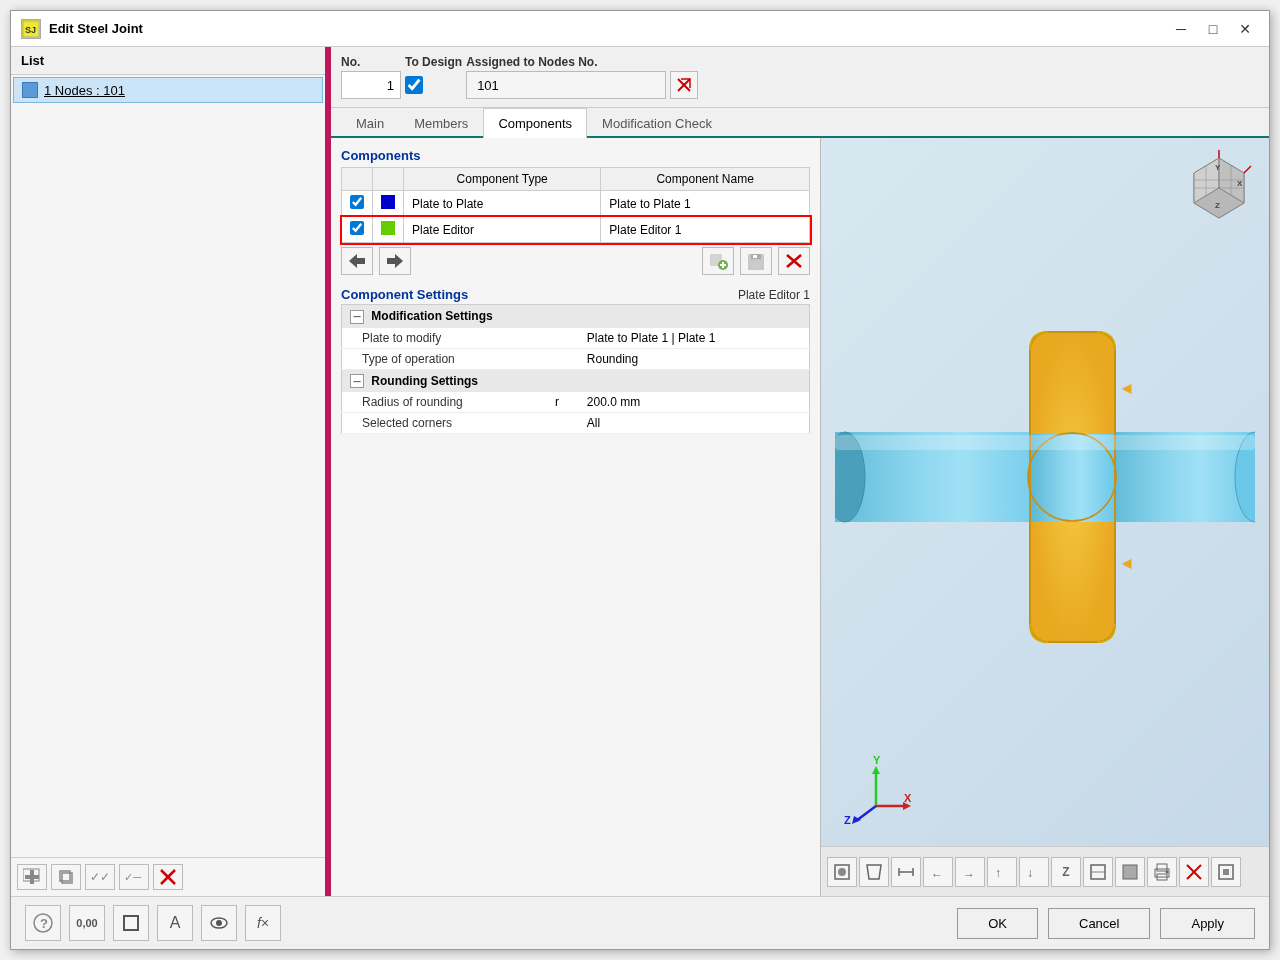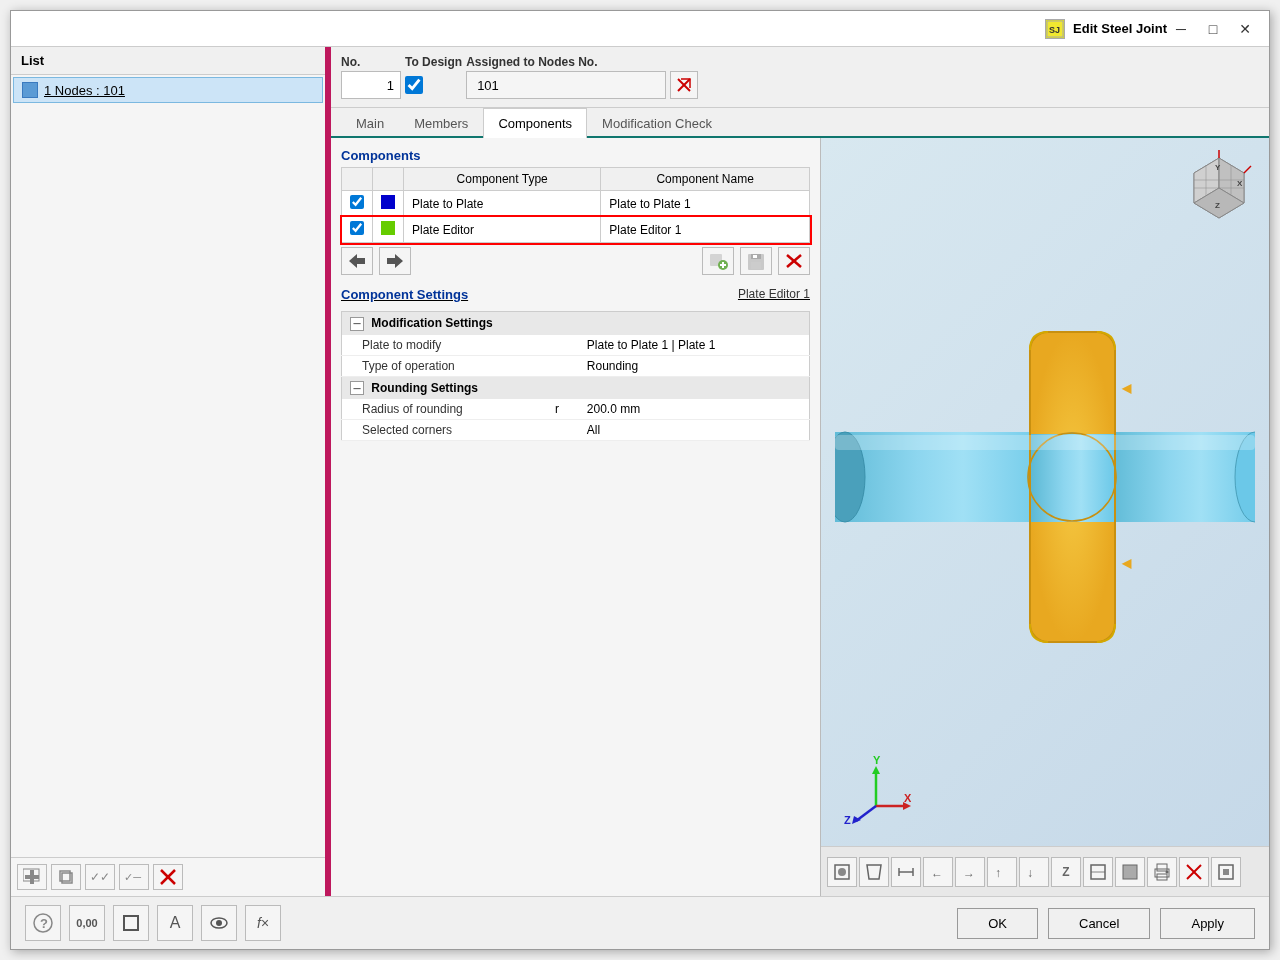--- a/index.html
+++ b/index.html
@@ -22,22 +22,23 @@
       box-shadow: 2px 2px 10px rgba(0,0,0,0.3);
       display: flex;
       flex-direction: column;
     }
     .title-bar {
       background: #fff;
       border-bottom: 1px solid #ccc;
       padding: 6px 10px;
       display: flex;
       align-items: center;
-      justify-content: flex-end;
+      justify-content: space-between;
       height: 36px;
+      gap: 28px;
     }
     .title-bar-left {
       display: flex;
       align-items: center;
       gap: 8px;
     }
     .title-icon {
       width: 20px;
       height: 20px;
       background: #e8e800;
@@ -343,23 +344,22 @@
     
     .settings-table {
       width: 100%;
       border-collapse: collapse;
       background: #fff;
       border: 1px solid #ccc;
     }
     .settings-header {
       display: flex;
       justify-content: space-between;
-      align-items: flex-start;
-      margin-bottom: 9px;
-      text-decoration: underline;
+      align-items: flex-end;
+      margin-bottom: 2px;
     }
     .settings-title {
       font-size: 13px;
       font-weight: 600;
       color: #003399;
     }
     .settings-subtitle {
       font-size: 12px;
       color: #333;
     }

